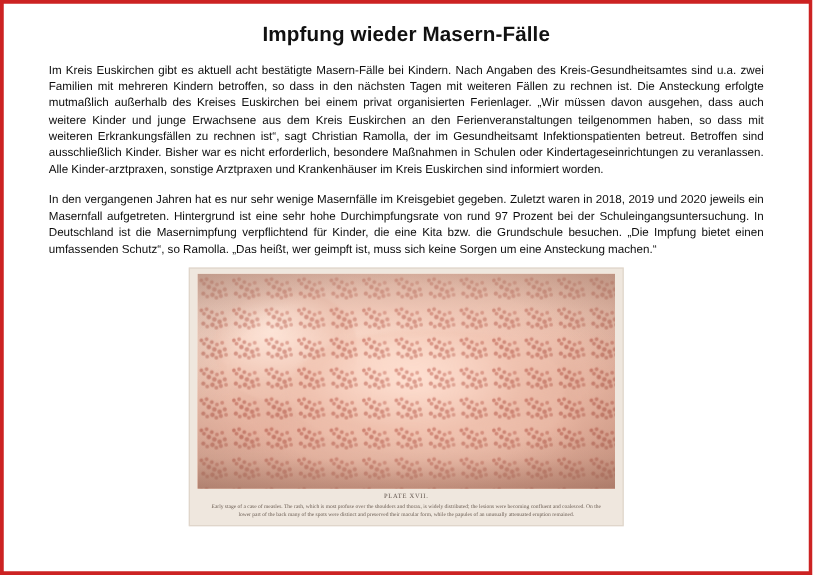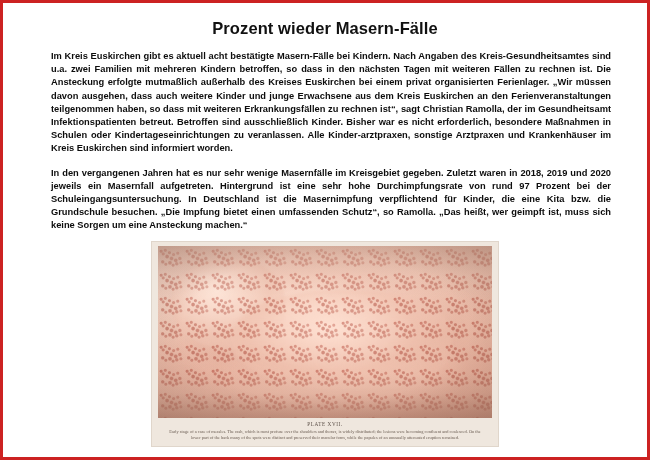--- a/index.html
+++ b/index.html
@@ -36,22 +36,22 @@
     font-weight: bold;
     color: #111111;
     margin: 6px 0 12px 0;
     letter-spacing: 0.1px;
   }
   .para {
     font-size: 9.3px;
     line-height: 13.2px;
     color: #0d0d0d;
     text-align: justify;
-    font-weight: bold;
-    margin: 0 0 11px 12px;
+    font-weight: normal;
+    margin: 0 0 11px 0;
   }
   .para:last-of-type {
     margin-bottom: 8px;
   }
   .figure {
     width: 348px;
     margin: 4px auto 0 auto;
     background: #efe7de;
     border: 1px solid #e0d6cb;
     box-sizing: border-box;
@@ -154,21 +154,21 @@
     text-align: center;
     padding: 0 6px 2px 6px;
   }
 </style>
 </head>
 <body>
 
 <div class="page">
   <div class="inner">
 
-    <h1 class="headline">Prozent wieder Masern-Fälle</h1>
+    <h1 class="headline">Impfung wieder Masern-Fälle</h1>
 
     <p class="para">Im Kreis Euskirchen gibt es aktuell acht bestätigte Masern-Fälle bei Kindern. Nach Angaben des Kreis-Gesundheitsamtes sind u.a. zwei Familien mit mehreren Kindern betroffen, so dass in den nächsten Tagen mit weiteren Fällen zu rechnen ist. Die Ansteckung erfolgte mutmaßlich außerhalb des Kreises Euskirchen bei einem privat organisierten Ferienlager. „Wir müssen davon ausgehen, dass auch weitere Kinder und junge Erwachsene aus dem Kreis Euskirchen an den Ferienveranstaltungen teilgenommen haben, so dass mit weiteren Erkrankungsfällen zu rechnen ist“, sagt Christian Ramolla, der im Gesundheitsamt Infektionspatienten betreut. Betroffen sind ausschließlich Kinder. Bisher war es nicht erforderlich, besondere Maßnahmen in Schulen oder Kindertageseinrichtungen zu veranlassen. Alle Kinder-arztpraxen, sonstige Arztpraxen und Krankenhäuser im Kreis Euskirchen sind informiert worden.</p>
 
     <p class="para">In den vergangenen Jahren hat es nur sehr wenige Masernfälle im Kreisgebiet gegeben. Zuletzt waren in 2018, 2019 und 2020 jeweils ein Masernfall aufgetreten. Hintergrund ist eine sehr hohe Durchimpfungsrate von rund 97 Prozent bei der Schuleingangsuntersuchung. In Deutschland ist die Masernimpfung verpflichtend für Kinder, die eine Kita bzw. die Grundschule besuchen. „Die Impfung bietet einen umfassenden Schutz“, so Ramolla. „Das heißt, wer geimpft ist, muss sich keine Sorgen um eine Ansteckung machen.“</p>
 
     <div class="figure">
       <div class="plate">
         <div class="skin"></div>
         <div class="arm"></div>
         <div class="torso"></div>

